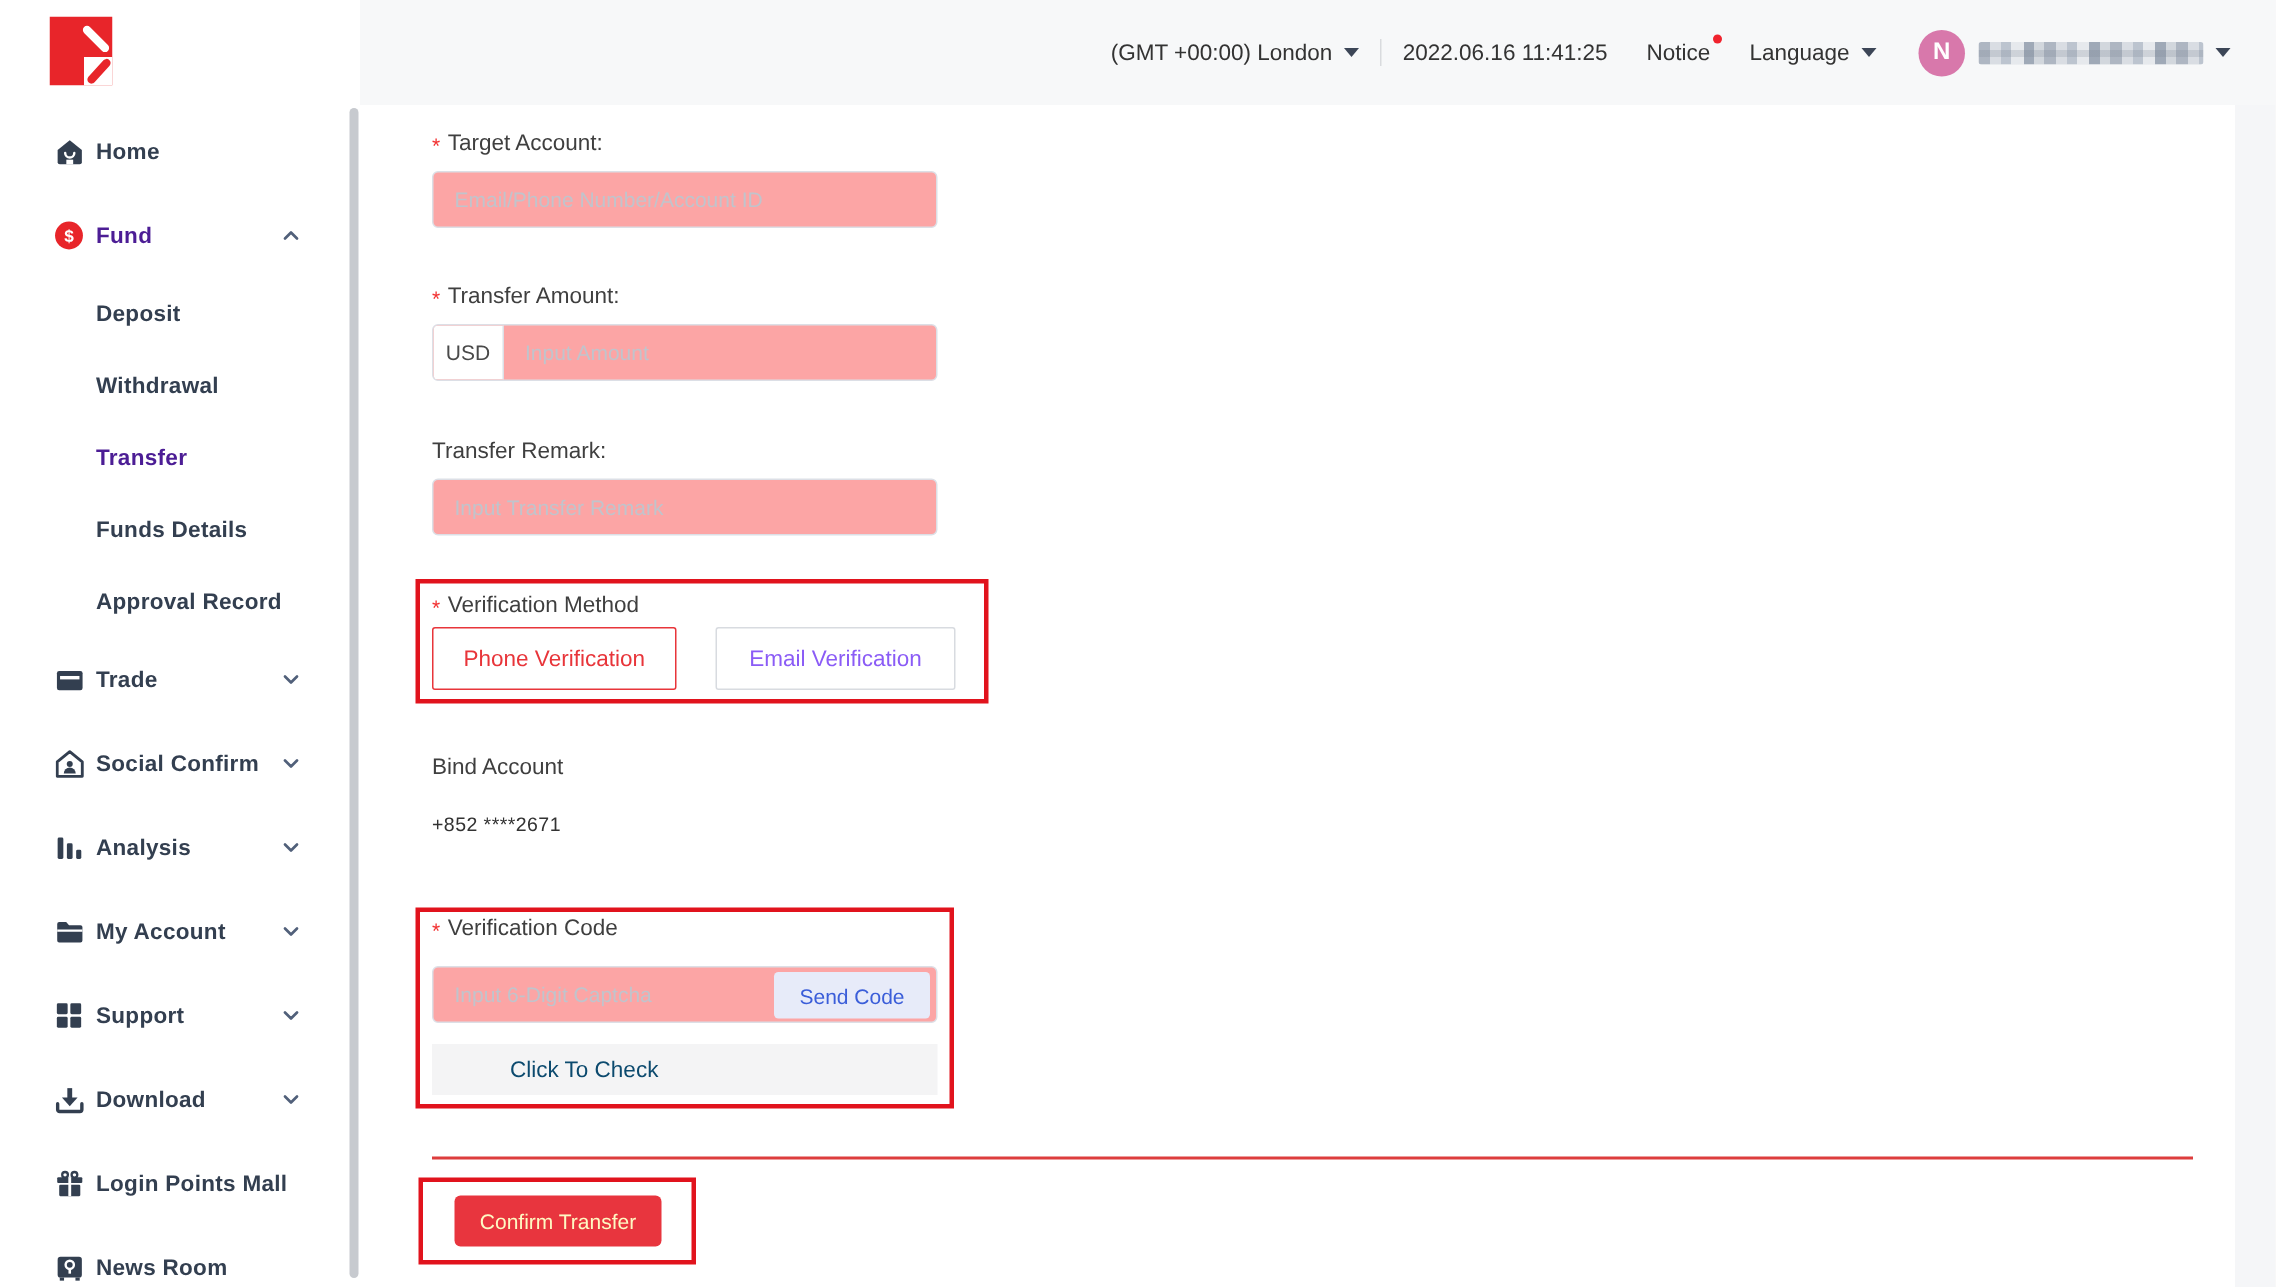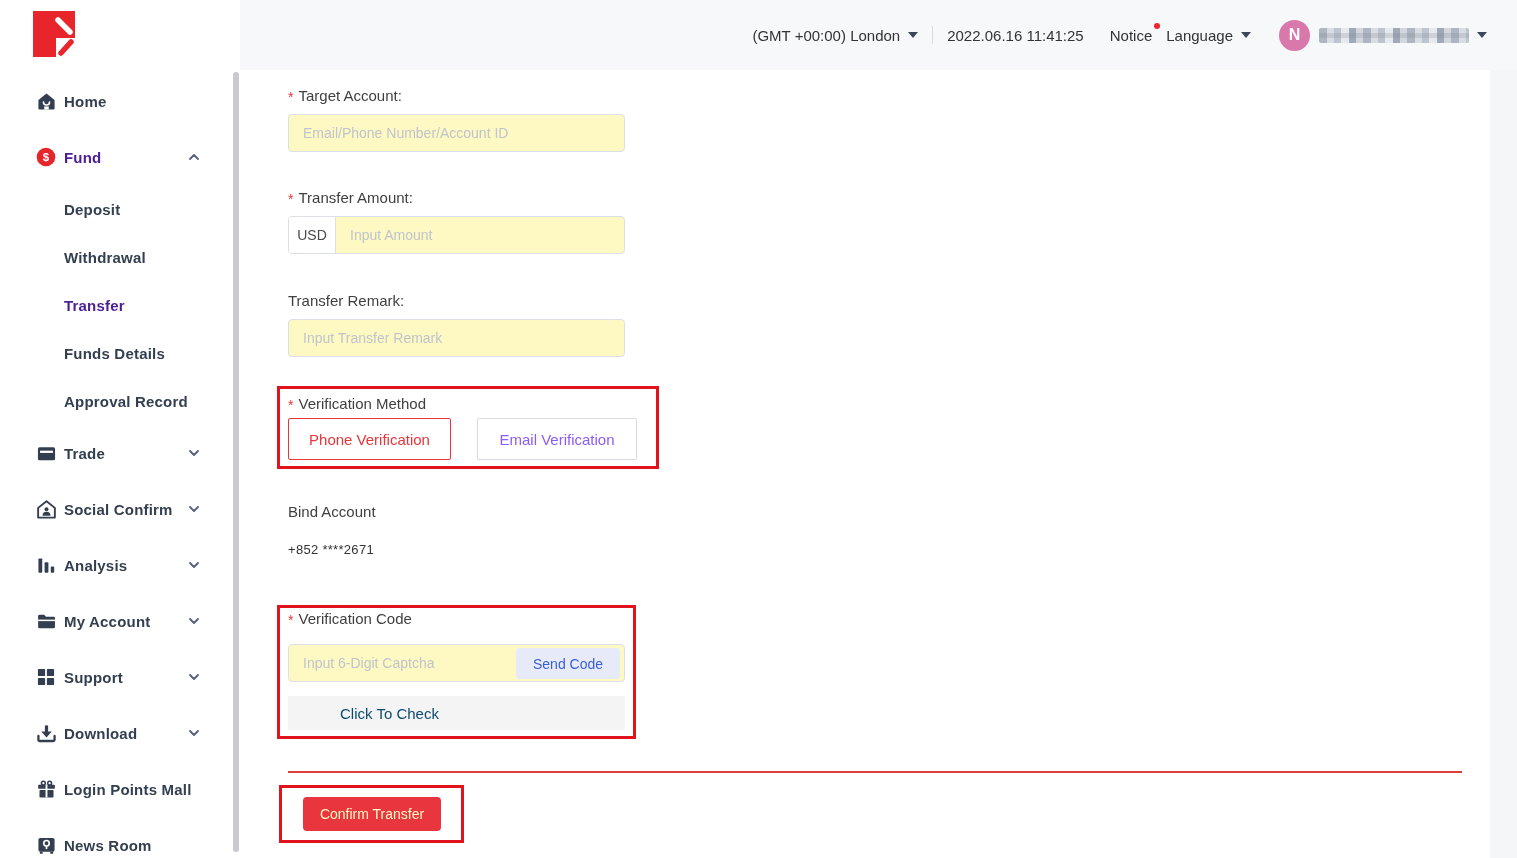--- a/index.html
+++ b/index.html
@@ -22,39 +22,39 @@
 
   
   .rightside { flex:1; display:flex; flex-direction:column; background:#f5f6f8; }
   .topbar { height:70px; background:#f7f8f9; display:flex; align-items:center;
     justify-content:flex-end; padding-right:30px; font-size:15px; color:#333; }
   .tb-item { display:flex; align-items:center; white-space:nowrap; }
   .caret-down { width:0; height:0; border-left:5px solid transparent; border-right:5px solid transparent;
     border-top:6px solid #3c4657; margin-left:8px; }
   .tb-divider { width:1px; height:18px; background:#d9dbde; margin:0 14px; }
   .tb-date { margin-right:26px; }
-  .notice { position:relative; margin-right:14px; cursor:pointer; }
+  .notice { position:relative; margin-right:26px; cursor:pointer; }
   .notice-dot { position:absolute; top:-4px; right:-8px; width:6px; height:6px; border-radius:50%; background:#f0232e; }
   .language { cursor:pointer; margin-right:28px; }
   .avatar { width:31px; height:31px; border-radius:50%; background:#d878ab; color:#fff;
     display:flex; align-items:center; justify-content:center; font-size:16px; font-weight:bold; margin-right:9px; }
   .blur-name { width:150px; height:15px; border-radius:2px;
     background-image:
       repeating-linear-gradient(0deg, rgba(255,255,255,0) 0 5px, rgba(120,130,145,.22) 5px 10px),
       repeating-linear-gradient(90deg, #aeb6c2 0 8px, #d9dde3 8px 15px, #bcc4cf 15px 22px, #e6e9ed 22px 30px, #9fa9b7 30px 37px, #d2d7dd 37px 44px); }
 
   .content-row { flex:1; display:flex; }
   .content { width:1250px; background:#ffffff; }
 
   
   .form { padding:17px 0 0 48px; }
   .flabel { font-size:15px; color:#3f3f3f; height:18px; display:flex; align-items:flex-start; }
   .req { color:#f23030; margin-right:5px; position:relative; top:2px; font-size:14px; }
   .tinput { position:relative; width:337px; height:38px; border:1px solid #dcdfe6; border-radius:4px;
-    background:#fef9c3; margin-top:9px; display:flex; align-items:center; overflow:hidden; }
+    background:#fca5a5; margin-top:9px; display:flex; align-items:center; overflow:hidden; }
   .tinput input { border:none; outline:none; flex:1; height:100%; padding:0 14px; font-size:14px;
     color:#333; font-family:"Liberation Sans",sans-serif; background:transparent; }
   .tinput input::placeholder { color:#c0c4cc; }
   .currency { width:47px; height:100%; display:flex; align-items:center; justify-content:center;
     font-size:14px; color:#4a4a4a; border-right:1px solid #dcdfe6; background:#fff; }
 
   .gap1 { margin-top:37px; } .gap2 { margin-top:38px; }
 
   .redbox { border:3px solid #e1131d; }
   .box-method { margin-top:29px; margin-left:-11px; width:382px; padding:6px 0 6px 8px; }

